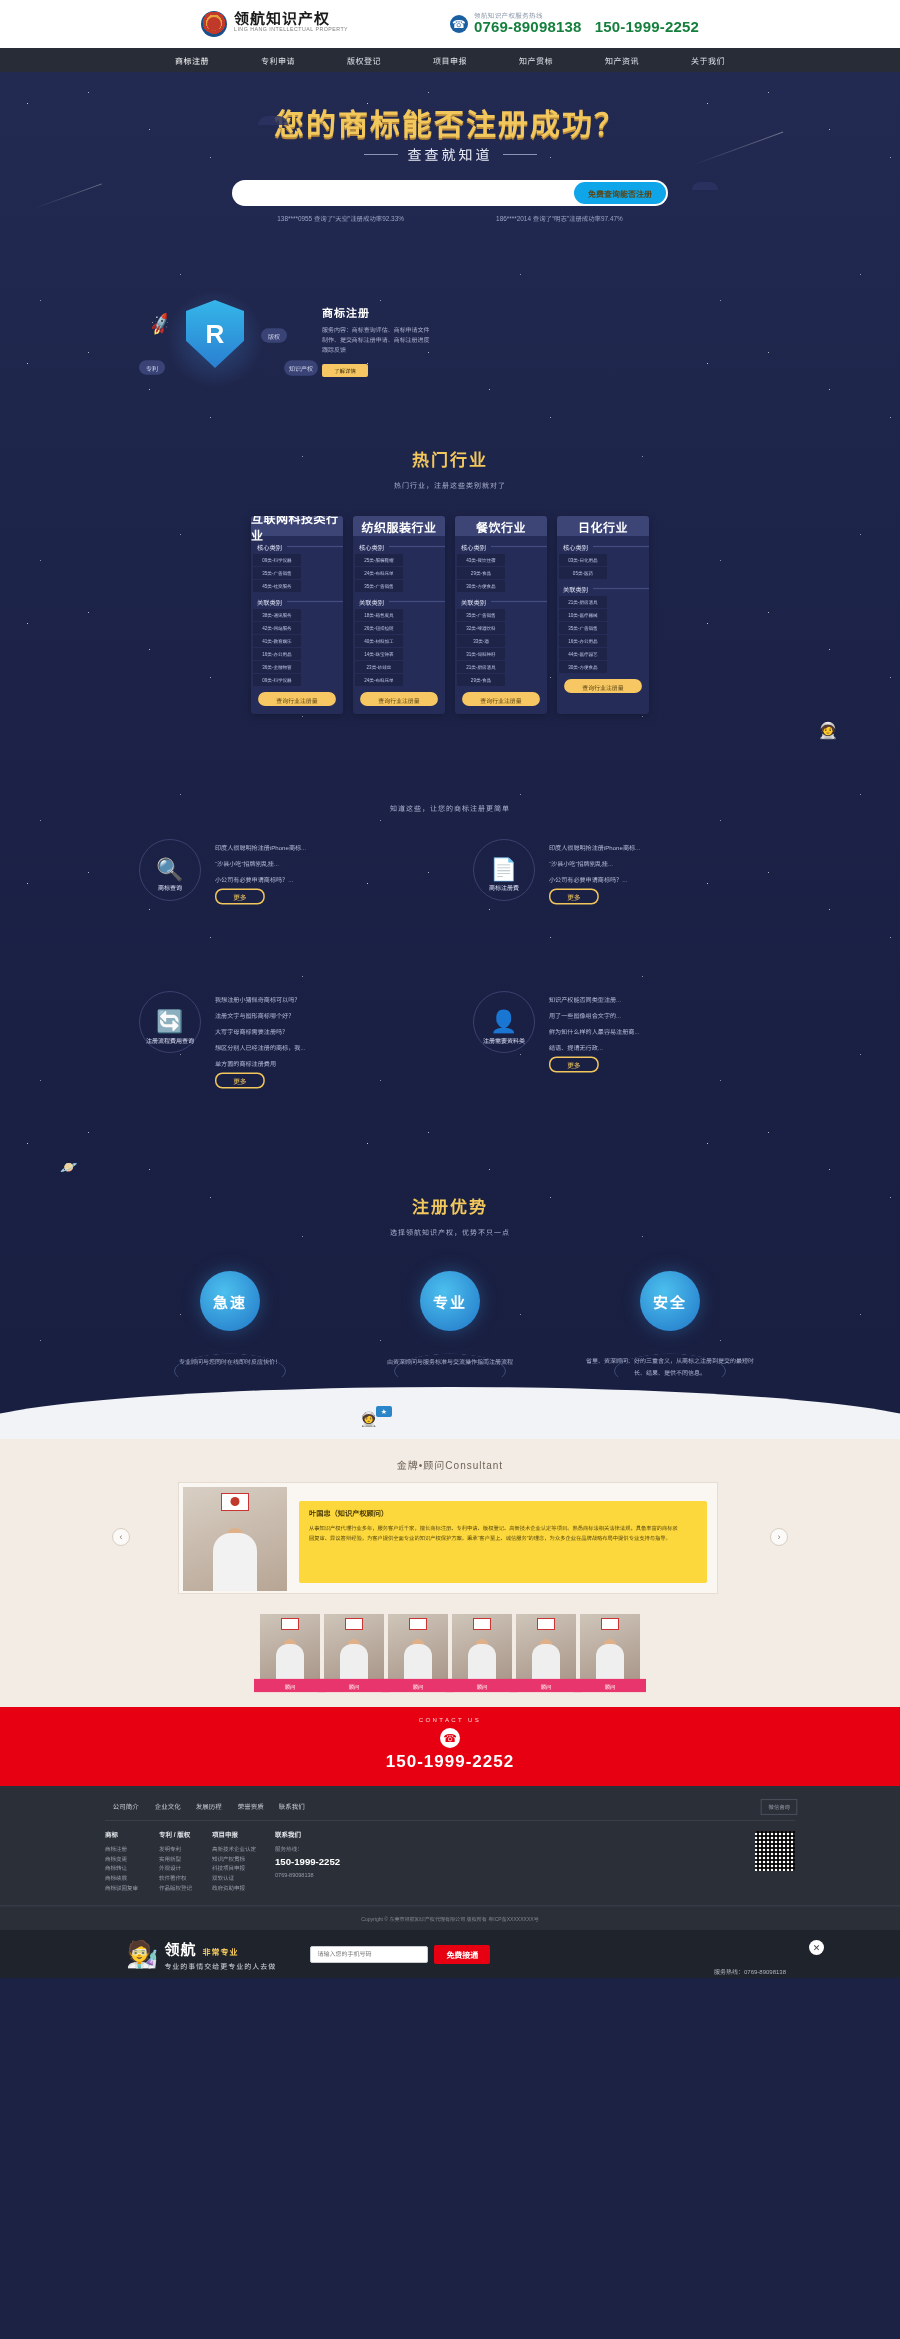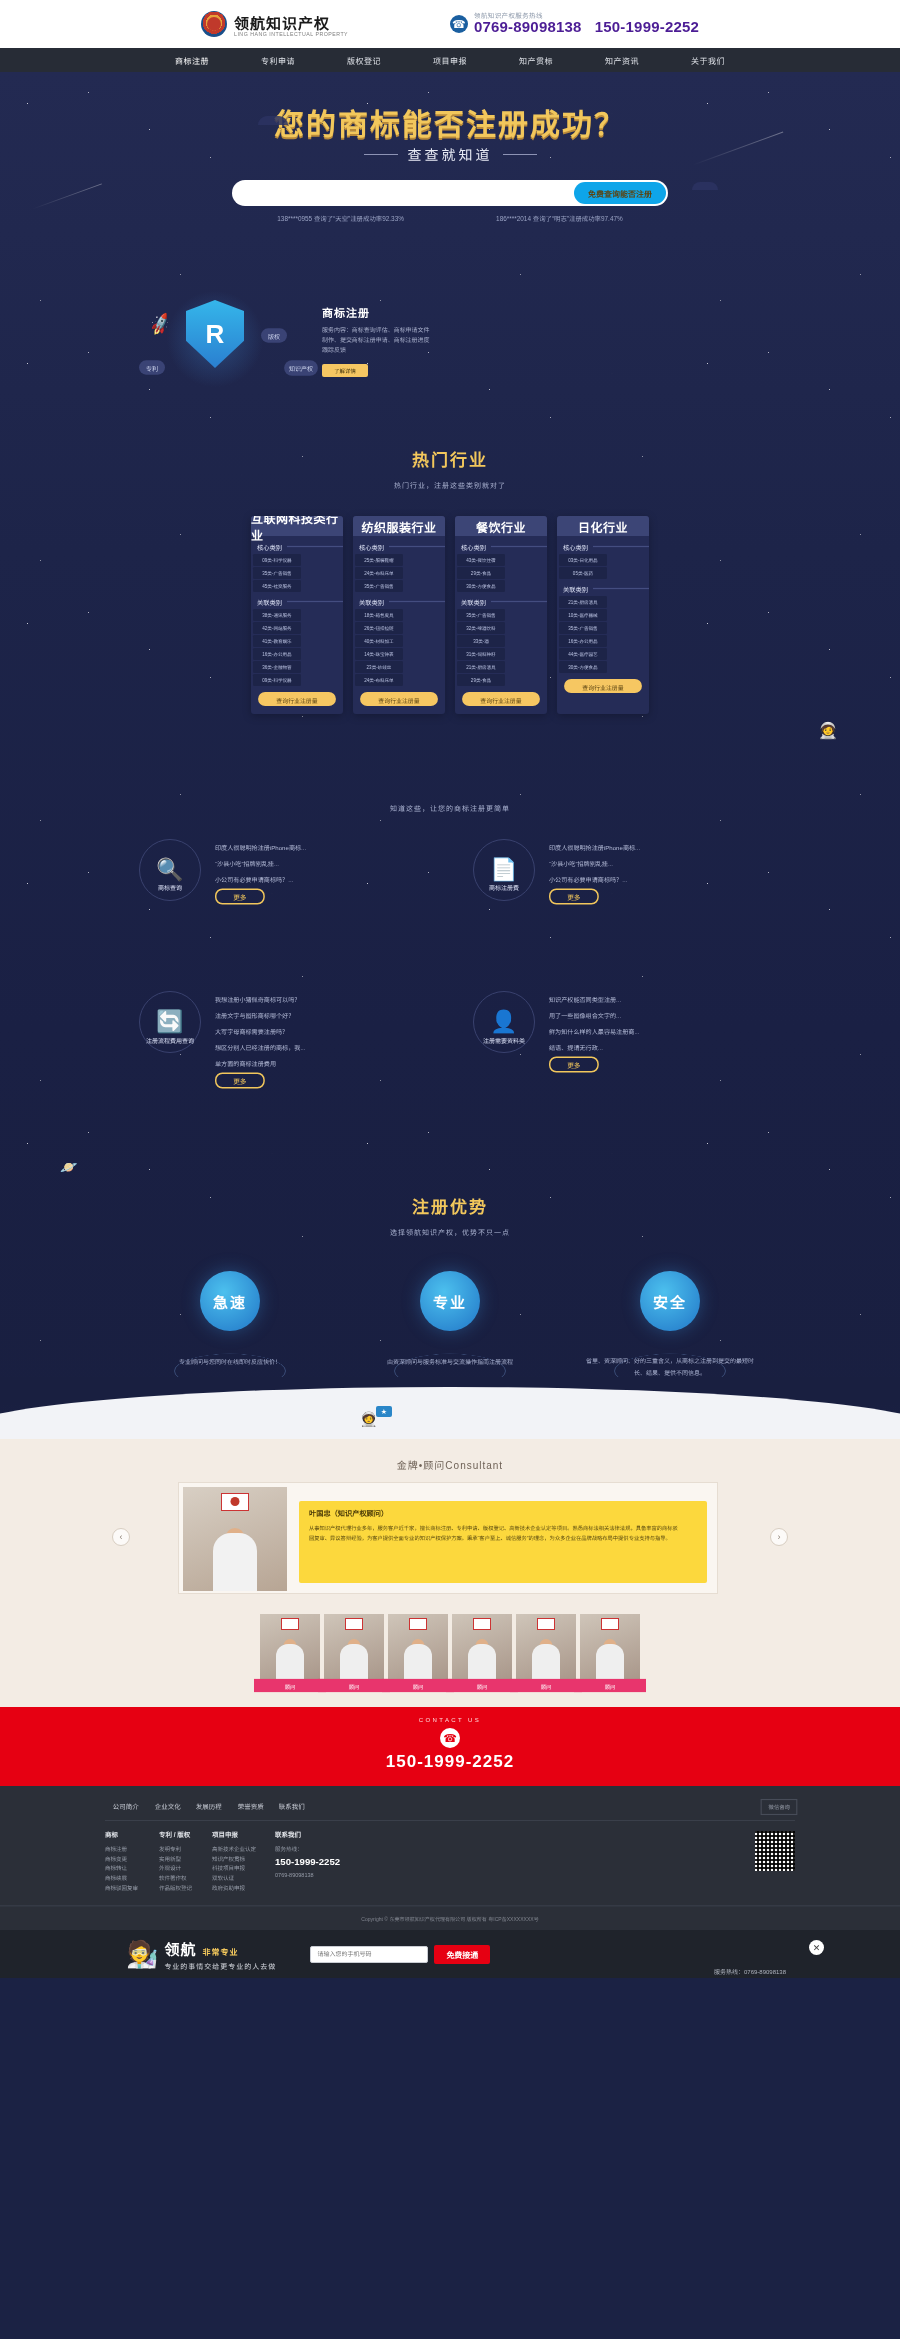--- a/index.html
+++ b/index.html
@@ -6,30 +6,30 @@
   * { box-sizing: border-box; margin:0; padding:0; }
   html,body { width:900px; }
   body {
     font-family: "Liberation Sans", "DejaVu Sans", sans-serif;
     background:#1b2244; color:#fff; width:900px; overflow-x:hidden;
   }
   .wrap { width:900px; margin:0 auto; position:relative; }
 
   
   .topbar { background:#fff; height:48px; display:flex; align-items:center; justify-content:center; gap:120px; }
-  .brand { display:flex; align-items:flex-end; gap:7px; }
+  .brand { display:flex; align-items:flex-start; gap:7px; }
   .brand-seal { width:26px; height:26px; border-radius:50%; background:radial-gradient(circle at 50% 45%, #e8a13a 0 42%, #c0392b 42% 58%, #1a4f8a 58% 100%); position:relative; flex:0 0 auto;}
   .brand-seal:after{ content:""; position:absolute; inset:6px; border-radius:50%; background:#c0392b; }
   .brand-txt .cn { font-size:15px; font-weight:bold; color:#1a1a1a; letter-spacing:1px; line-height:1.05; }
   .brand-txt .en { font-size:4.2px; color:#7d7d7d; letter-spacing:.4px; transform:scale(1.25); transform-origin:left center; }
   .phone-box { display:flex; align-items:center; gap:6px; }
   .phone-ico { width:18px; height:18px; border-radius:50%; background:#1a5fa0; position:relative; flex:0 0 auto;}
   .phone-ico:before{content:"\260E"; position:absolute; inset:0; color:#fff; font-size:11px; display:flex; align-items:center; justify-content:center;}
   .phone-sub { font-size:5px; color:#8a96a8; letter-spacing:.3px; transform:scale(1.3); transform-origin:left bottom; }
-  .phone-num { font-size:15px; font-weight:bold; color:#4c1d95; letter-spacing:.2px; line-height:1.1; }
+  .phone-num { font-size:15px; font-weight:bold; color:#15803d; letter-spacing:.2px; line-height:1.1; }
 
   
   .nav { background:#272c36; height:24px; display:flex; align-items:center; justify-content:center; gap:0; }
   .nav a { color:#dfe2e8; font-size:8px; text-decoration:none; padding:0 26px; letter-spacing:.5px; }
   .nav a.active { color:#fff; }
 
   
   .space {
     position:relative;
     background:

